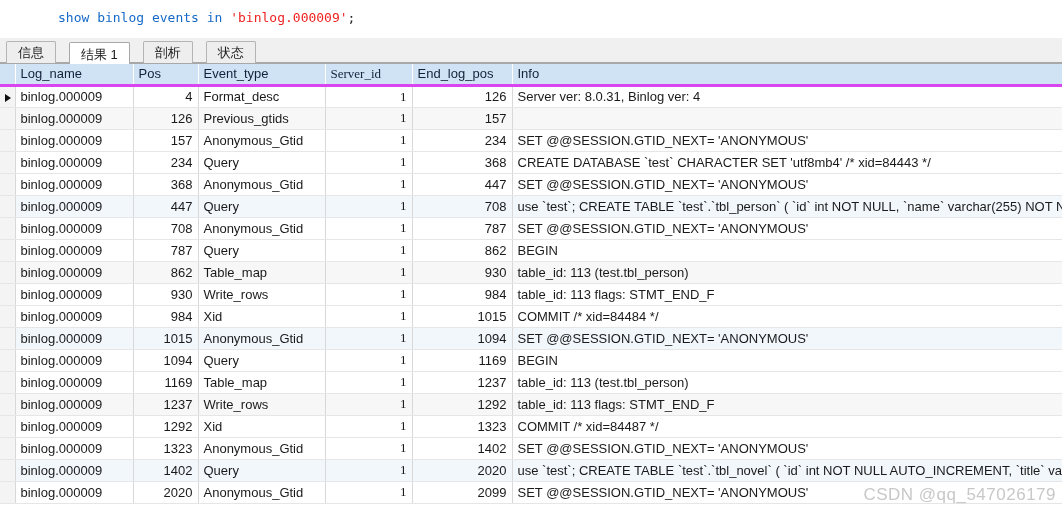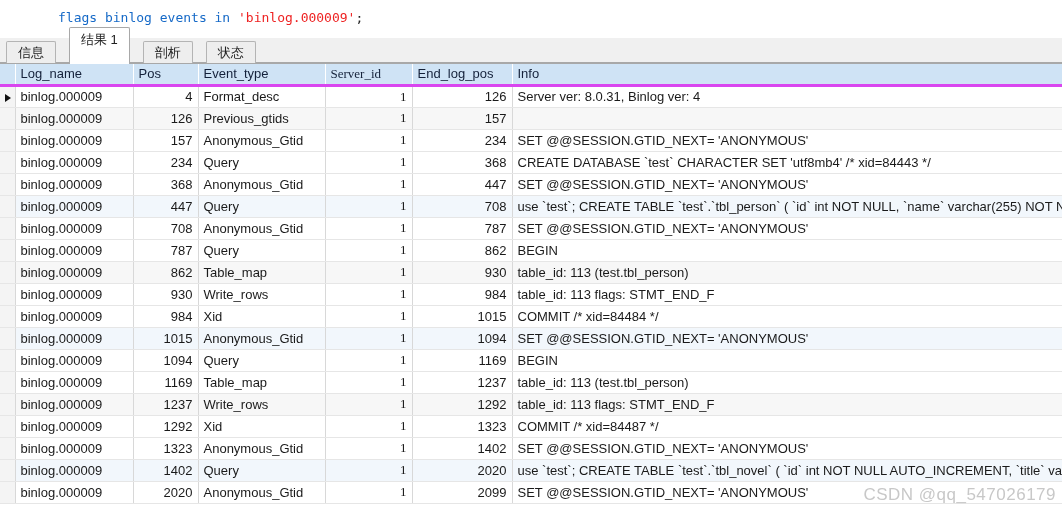--- a/index.html
+++ b/index.html
@@ -89,21 +89,21 @@
     background: #eeeeee;
     border: 1px solid #b4b4b4;
     border-bottom: none;
     border-radius: 2px 2px 0 0;
     cursor: default;
     z-index: 1;
     white-space: nowrap;
   }
   .tab.active {
     background: #ffffff;
-    height: 36px;
+    height: 21px;
     line-height: 23px;
     border-color: #a8a8a8;
     z-index: 3;
   }
   .tab.active::after {
     content: "";
     position: absolute;
     left: 0; right: 0; bottom: -1px;
     height: 2px;
     background: #ffffff;
@@ -193,21 +193,21 @@
 <body>
 
 <div id="app">
 
   <div class="editor">
     <div class="editor-gutter">
       <div class="gutter-num n0">105</div>
       <div class="gutter-num n1">106</div>
       <div class="gutter-num n2">107</div>
     </div>
-    <div class="editor-code"><span class="kw">flags binlog events in </span><span class="str">'binlog.000009'</span><span class="punct">;</span></div>
+    <div class="editor-code"><span class="kw">show binlog events in </span><span class="str">'binlog.000009'</span><span class="punct">;</span></div>
   </div>
 
   <div class="tabbar">
     <div class="tab">信息</div>
     <div class="tab active">结果 1</div>
     <div class="tab">剖析</div>
     <div class="tab">状态</div>
   </div>
 
   <div class="grid-wrap">

